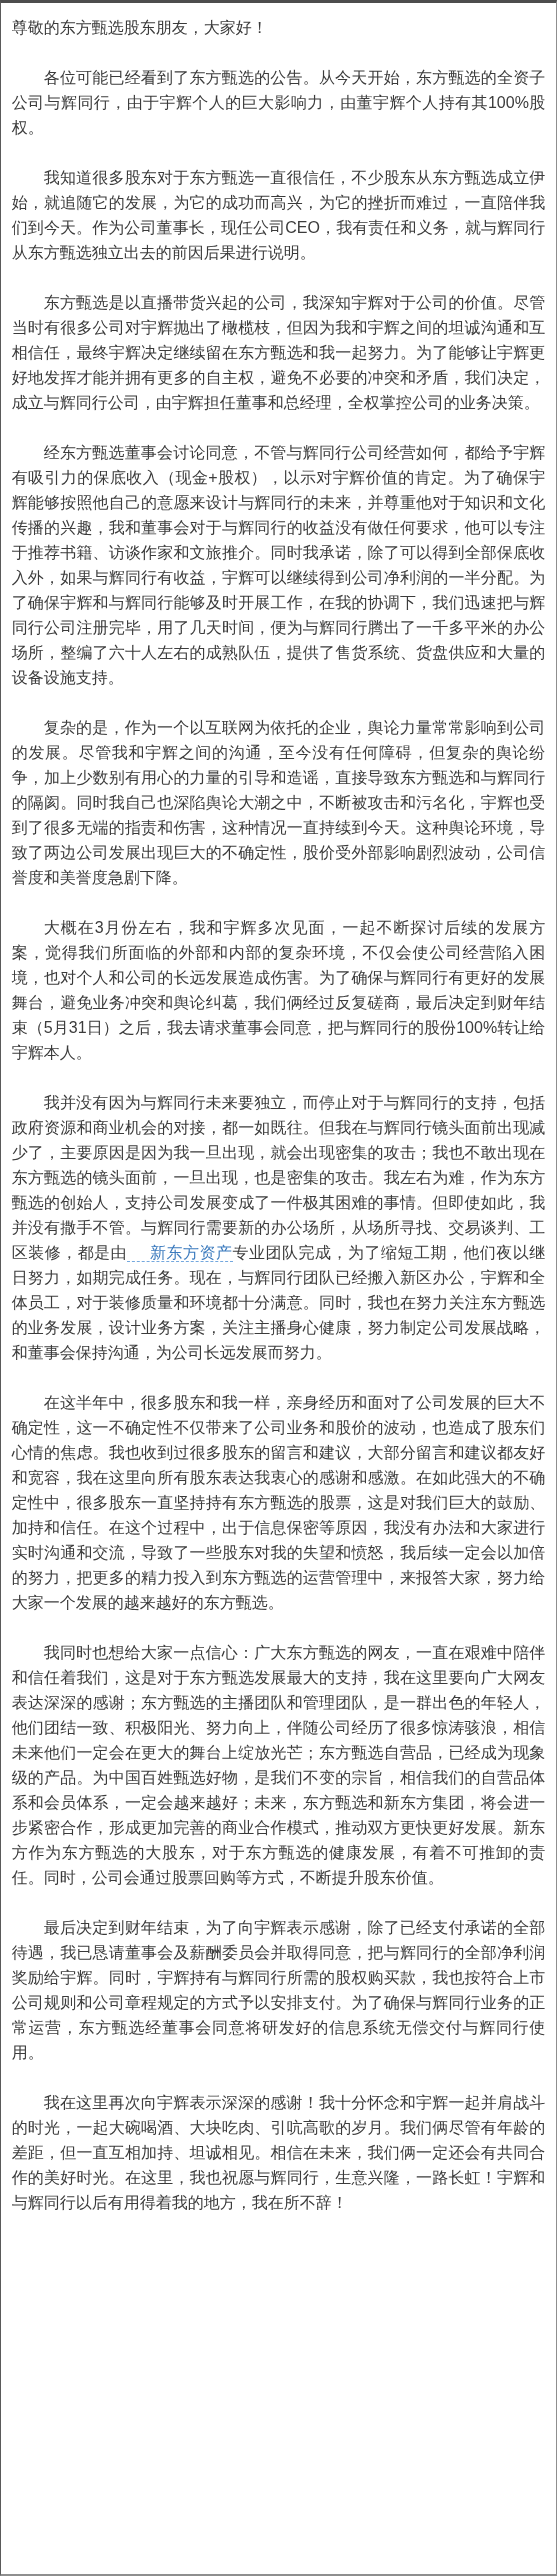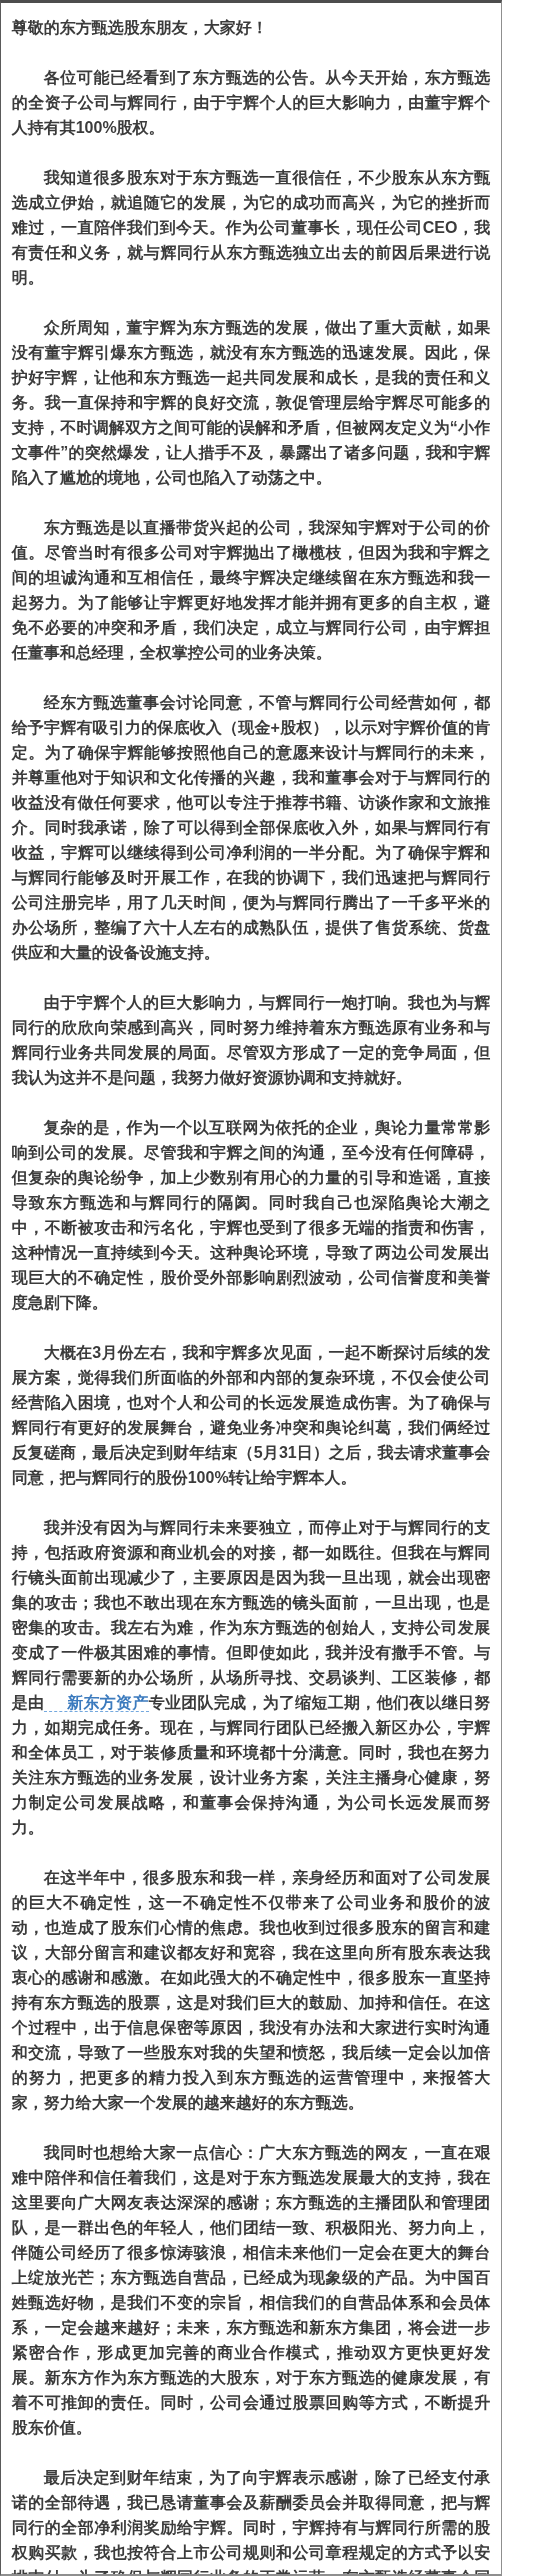--- a/index.html
+++ b/index.html
@@ -2,31 +2,30 @@
 <html lang="zh" style="font-size:12.2px"><head>
 <meta charset="utf-8">
 <style>
   html, body {
     margin: 0;
     padding: 0;
     background: #ffffff;
   }
   .doc-frame {
     box-sizing: border-box;
-    width: 502px;
+    width: 557px;
     height: 2576px;
     background: #ffffff;
     border-top: 3.1px solid #4d4d4d;
     border-left: 1.5px solid #5a5a5a;
     border-right: 1.5px solid #8f8f8f;
     border-bottom: 2.3px solid #8f8f8f;
     padding: 12.2px 10.7px 0 10.7px;
     overflow: hidden;
     font-family: "Liberation Sans", "DejaVu Sans", sans-serif;
-    font-weight: bold;
   }
   .doc-frame p {
     font-size: 16px;
     line-height: 25px;
     color: #3b3b3b;
     text-align: justify;
     text-indent: 2em;
     margin: 25px 0;
     letter-spacing: 0;
   }
@@ -45,24 +44,22 @@
     padding-left: 23px;
   }
 </style>
 </head>
 <body>
 
 <div class="doc-frame">
   <p class="greeting">尊敬的东方甄选股东朋友，大家好！</p>
   <p>各位可能已经看到了东方甄选的公告。从今天开始，东方甄选的全资子公司与辉同行，由于宇辉个人的巨大影响力，由董宇辉个人持有其100%股权。</p>
   <p>我知道很多股东对于东方甄选一直很信任，不少股东从东方甄选成立伊始，就追随它的发展，为它的成功而高兴，为它的挫折而难过，一直陪伴我们到今天。作为公司董事长，现任公司CEO，我有责任和义务，就与辉同行从东方甄选独立出去的前因后果进行说明。</p>
-  <p>众所周知，董宇辉为东方甄选的发展，做出了重大贡献，如果没有董宇辉引爆东方甄选，就没有东方甄选的迅速发展。因此，保护好宇辉，让他和东方甄选一起共同发展和成长，是我的责任和义务。我一直保持和宇辉的良好交流，敦促管理层给宇辉尽可能多的支持，不时调解双方之间可能的误解和矛盾，但被网友定义为“小作文事件”的突然爆发，让人措手不及，暴露出了诸多问题，我和宇辉陷入了尴尬的境地，公司也陷入了动荡之中。</p>
   <p>东方甄选是以直播带货兴起的公司，我深知宇辉对于公司的价值。尽管当时有很多公司对宇辉抛出了橄榄枝，但因为我和宇辉之间的坦诚沟通和互相信任，最终宇辉决定继续留在东方甄选和我一起努力。为了能够让宇辉更好地发挥才能并拥有更多的自主权，避免不必要的冲突和矛盾，我们决定，成立与辉同行公司，由宇辉担任董事和总经理，全权掌控公司的业务决策。</p>
   <p>经东方甄选董事会讨论同意，不管与辉同行公司经营如何，都给予宇辉有吸引力的保底收入（现金+股权），以示对宇辉价值的肯定。为了确保宇辉能够按照他自己的意愿来设计与辉同行的未来，并尊重他对于知识和文化传播的兴趣，我和董事会对于与辉同行的收益没有做任何要求，他可以专注于推荐书籍、访谈作家和文旅推介。同时我承诺，除了可以得到全部保底收入外，如果与辉同行有收益，宇辉可以继续得到公司净利润的一半分配。为了确保宇辉和与辉同行能够及时开展工作，在我的协调下，我们迅速把与辉同行公司注册完毕，用了几天时间，便为与辉同行腾出了一千多平米的办公场所，整编了六十人左右的成熟队伍，提供了售货系统、货盘供应和大量的设备设施支持。</p>
-  <p>由于宇辉个人的巨大影响力，与辉同行一炮打响。我也为与辉同行的欣欣向荣感到高兴，同时努力维持着东方甄选原有业务和与辉同行业务共同发展的局面。尽管双方形成了一定的竞争局面，但我认为这并不是问题，我努力做好资源协调和支持就好。</p>
   <p>复杂的是，作为一个以互联网为依托的企业，舆论力量常常影响到公司的发展。尽管我和宇辉之间的沟通，至今没有任何障碍，但复杂的舆论纷争，加上少数别有用心的力量的引导和造谣，直接导致东方甄选和与辉同行的隔阂。同时我自己也深陷舆论大潮之中，不断被攻击和污名化，宇辉也受到了很多无端的指责和伤害，这种情况一直持续到今天。这种舆论环境，导致了两边公司发展出现巨大的不确定性，股价受外部影响剧烈波动，公司信誉度和美誉度急剧下降。</p>
   <p>大概在3月份左右，我和宇辉多次见面，一起不断探讨后续的发展方案，觉得我们所面临的外部和内部的复杂环境，不仅会使公司经营陷入困境，也对个人和公司的长远发展造成伤害。为了确保与辉同行有更好的发展舞台，避免业务冲突和舆论纠葛，我们俩经过反复磋商，最后决定到财年结束（5月31日）之后，我去请求董事会同意，把与辉同行的股份100%转让给宇辉本人。</p>
   <p>
     <span>我并没有因为与辉同行未来要独立，而停止对于与辉同行的支持，包括政府资源和商业机会的对接，都一如既往。但我在与辉同行镜头面前出现减少了，主要原因是因为我一旦出现，就会出现密集的攻击；我也不敢出现在东方甄选的镜头面前，一旦出现，也是密集的攻击。我左右为难，作为东方甄选的创始人，支持公司发展变成了一件极其困难的事情。但即使如此，我并没有撒手不管。与辉同行需要新的办公场所，从场所寻找、交易谈判、工区装修，都是由</span><a class="entity-link">新东方资产</a><span>专业团队完成，为了缩短工期，他们夜以继日努力，如期完成任务。现在，与辉同行团队已经搬入新区办公，宇辉和全体员工，对于装修质量和环境都十分满意。同时，我也在努力关注东方甄选的业务发展，设计业务方案，关注主播身心健康，努力制定公司发展战略，和董事会保持沟通，为公司长远发展而努力。</span>
   </p>
   <p>在这半年中，很多股东和我一样，亲身经历和面对了公司发展的巨大不确定性，这一不确定性不仅带来了公司业务和股价的波动，也造成了股东们心情的焦虑。我也收到过很多股东的留言和建议，大部分留言和建议都友好和宽容，我在这里向所有股东表达我衷心的感谢和感激。在如此强大的不确定性中，很多股东一直坚持持有东方甄选的股票，这是对我们巨大的鼓励、加持和信任。在这个过程中，出于信息保密等原因，我没有办法和大家进行实时沟通和交流，导致了一些股东对我的失望和愤怒，我后续一定会以加倍的努力，把更多的精力投入到东方甄选的运营管理中，来报答大家，努力给大家一个发展的越来越好的东方甄选。</p>
   <p>我同时也想给大家一点信心：广大东方甄选的网友，一直在艰难中陪伴和信任着我们，这是对于东方甄选发展最大的支持，我在这里要向广大网友表达深深的感谢；东方甄选的主播团队和管理团队，是一群出色的年轻人，他们团结一致、积极阳光、努力向上，伴随公司经历了很多惊涛骇浪，相信未来他们一定会在更大的舞台上绽放光芒；东方甄选自营品，已经成为现象级的产品。为中国百姓甄选好物，是我们不变的宗旨，相信我们的自营品体系和会员体系，一定会越来越好；未来，东方甄选和新东方集团，将会进一步紧密合作，形成更加完善的商业合作模式，推动双方更快更好发展。新东方作为东方甄选的大股东，对于东方甄选的健康发展，有着不可推卸的责任。同时，公司会通过股票回购等方式，不断提升股东价值。</p>
   <p>最后决定到财年结束，为了向宇辉表示感谢，除了已经支付承诺的全部待遇，我已恳请董事会及薪酬委员会并取得同意，把与辉同行的全部净利润奖励给宇辉。同时，宇辉持有与辉同行所需的股权购买款，我也按符合上市公司规则和公司章程规定的方式予以安排支付。为了确保与辉同行业务的正常运营，东方甄选经董事会同意将研发好的信息系统无偿交付与辉同行使用。</p>
   <p>我在这里再次向宇辉表示深深的感谢！我十分怀念和宇辉一起并肩战斗的时光，一起大碗喝酒、大块吃肉、引吭高歌的岁月。我们俩尽管有年龄的差距，但一直互相加持、坦诚相见。相信在未来，我们俩一定还会有共同合作的美好时光。在这里，我也祝愿与辉同行，生意兴隆，一路长虹！宇辉和与辉同行以后有用得着我的地方，我在所不辞！</p>
 

